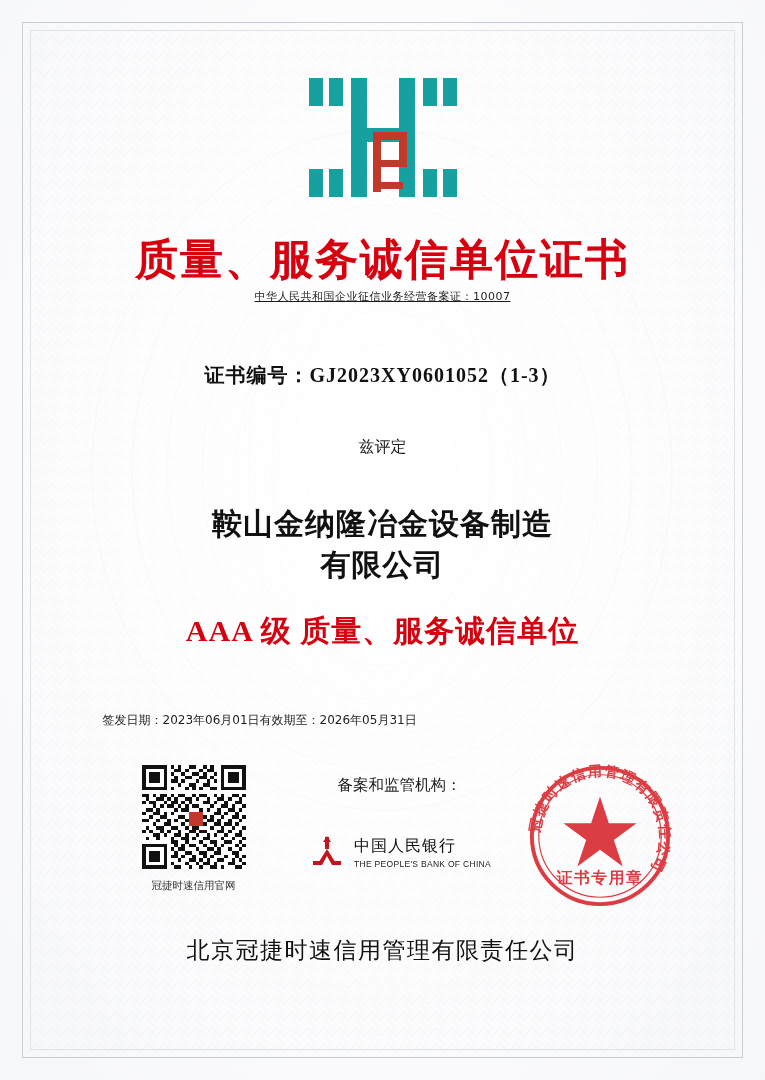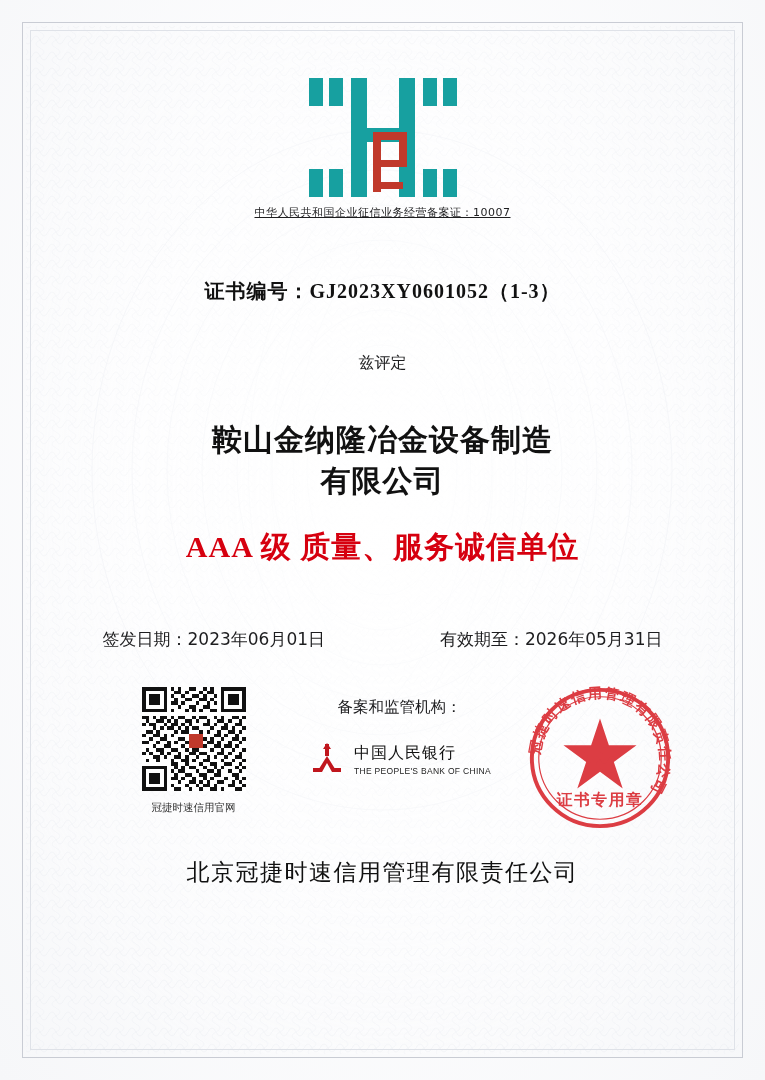--- a/index.html
+++ b/index.html
@@ -120,22 +120,21 @@
     color: #d6000f;
     letter-spacing: 1px;
     font-family: Liberation Serif, serif;
     white-space: nowrap;
   }
 
   .dates {
     margin-top: 60px;
     width: 560px;
     display: flex;
-    justify-content: space-between;
-    font-size: 17px;
+    font-size: 12px;
     color: #1d1d1f;
     font-family: "DejaVu Sans", "Liberation Sans", sans-serif;
   }
 
   .url-block {
     margin-top: 18px;
     text-align: center;
     font-size: 14.5px;
     color: #1d1d1f;
     line-height: 1.75;
@@ -180,21 +179,21 @@
     top: 12px;
     width: 230px;
     text-align: center;
   }
   .regulator-label {
     font-size: 15.5px;
     color: #1d1d1f;
     font-family: "DejaVu Sans", "Liberation Sans", sans-serif;
   }
   .bank {
-    margin-top: 22px;
+    margin-top: 37px;
     display: flex;
     align-items: center;
     justify-content: center;
     gap: 8px;
   }
   .bank-text {
     text-align: left;
   }
   .bank-cn {
     font-size: 16px;
@@ -282,20 +281,21 @@
       </g>
       <g fill="#c0392b">
         <rect x="70" y="62" width="8" height="60"></rect>
         <rect x="70" y="62" width="34" height="8"></rect>
         <rect x="96" y="62" width="8" height="34"></rect>
         <rect x="70" y="90" width="34" height="7"></rect>
         <rect x="70" y="112" width="30" height="7"></rect>
       </g>
     </svg>
 
+    <div class="main-title">质量、服务诚信单位证书</div>
 
     <div class="subtitle">中华人民共和国企业征信业务经营备案证：10007</div>
 
     <div class="cert-number">证书编号：GJ2023XY0601052（1-3）</div>
 
     <div class="hereby">兹评定</div>
 
     <div class="company">
       <div>鞍山金纳隆冶金设备制造</div>
       <div>有限公司</div>

